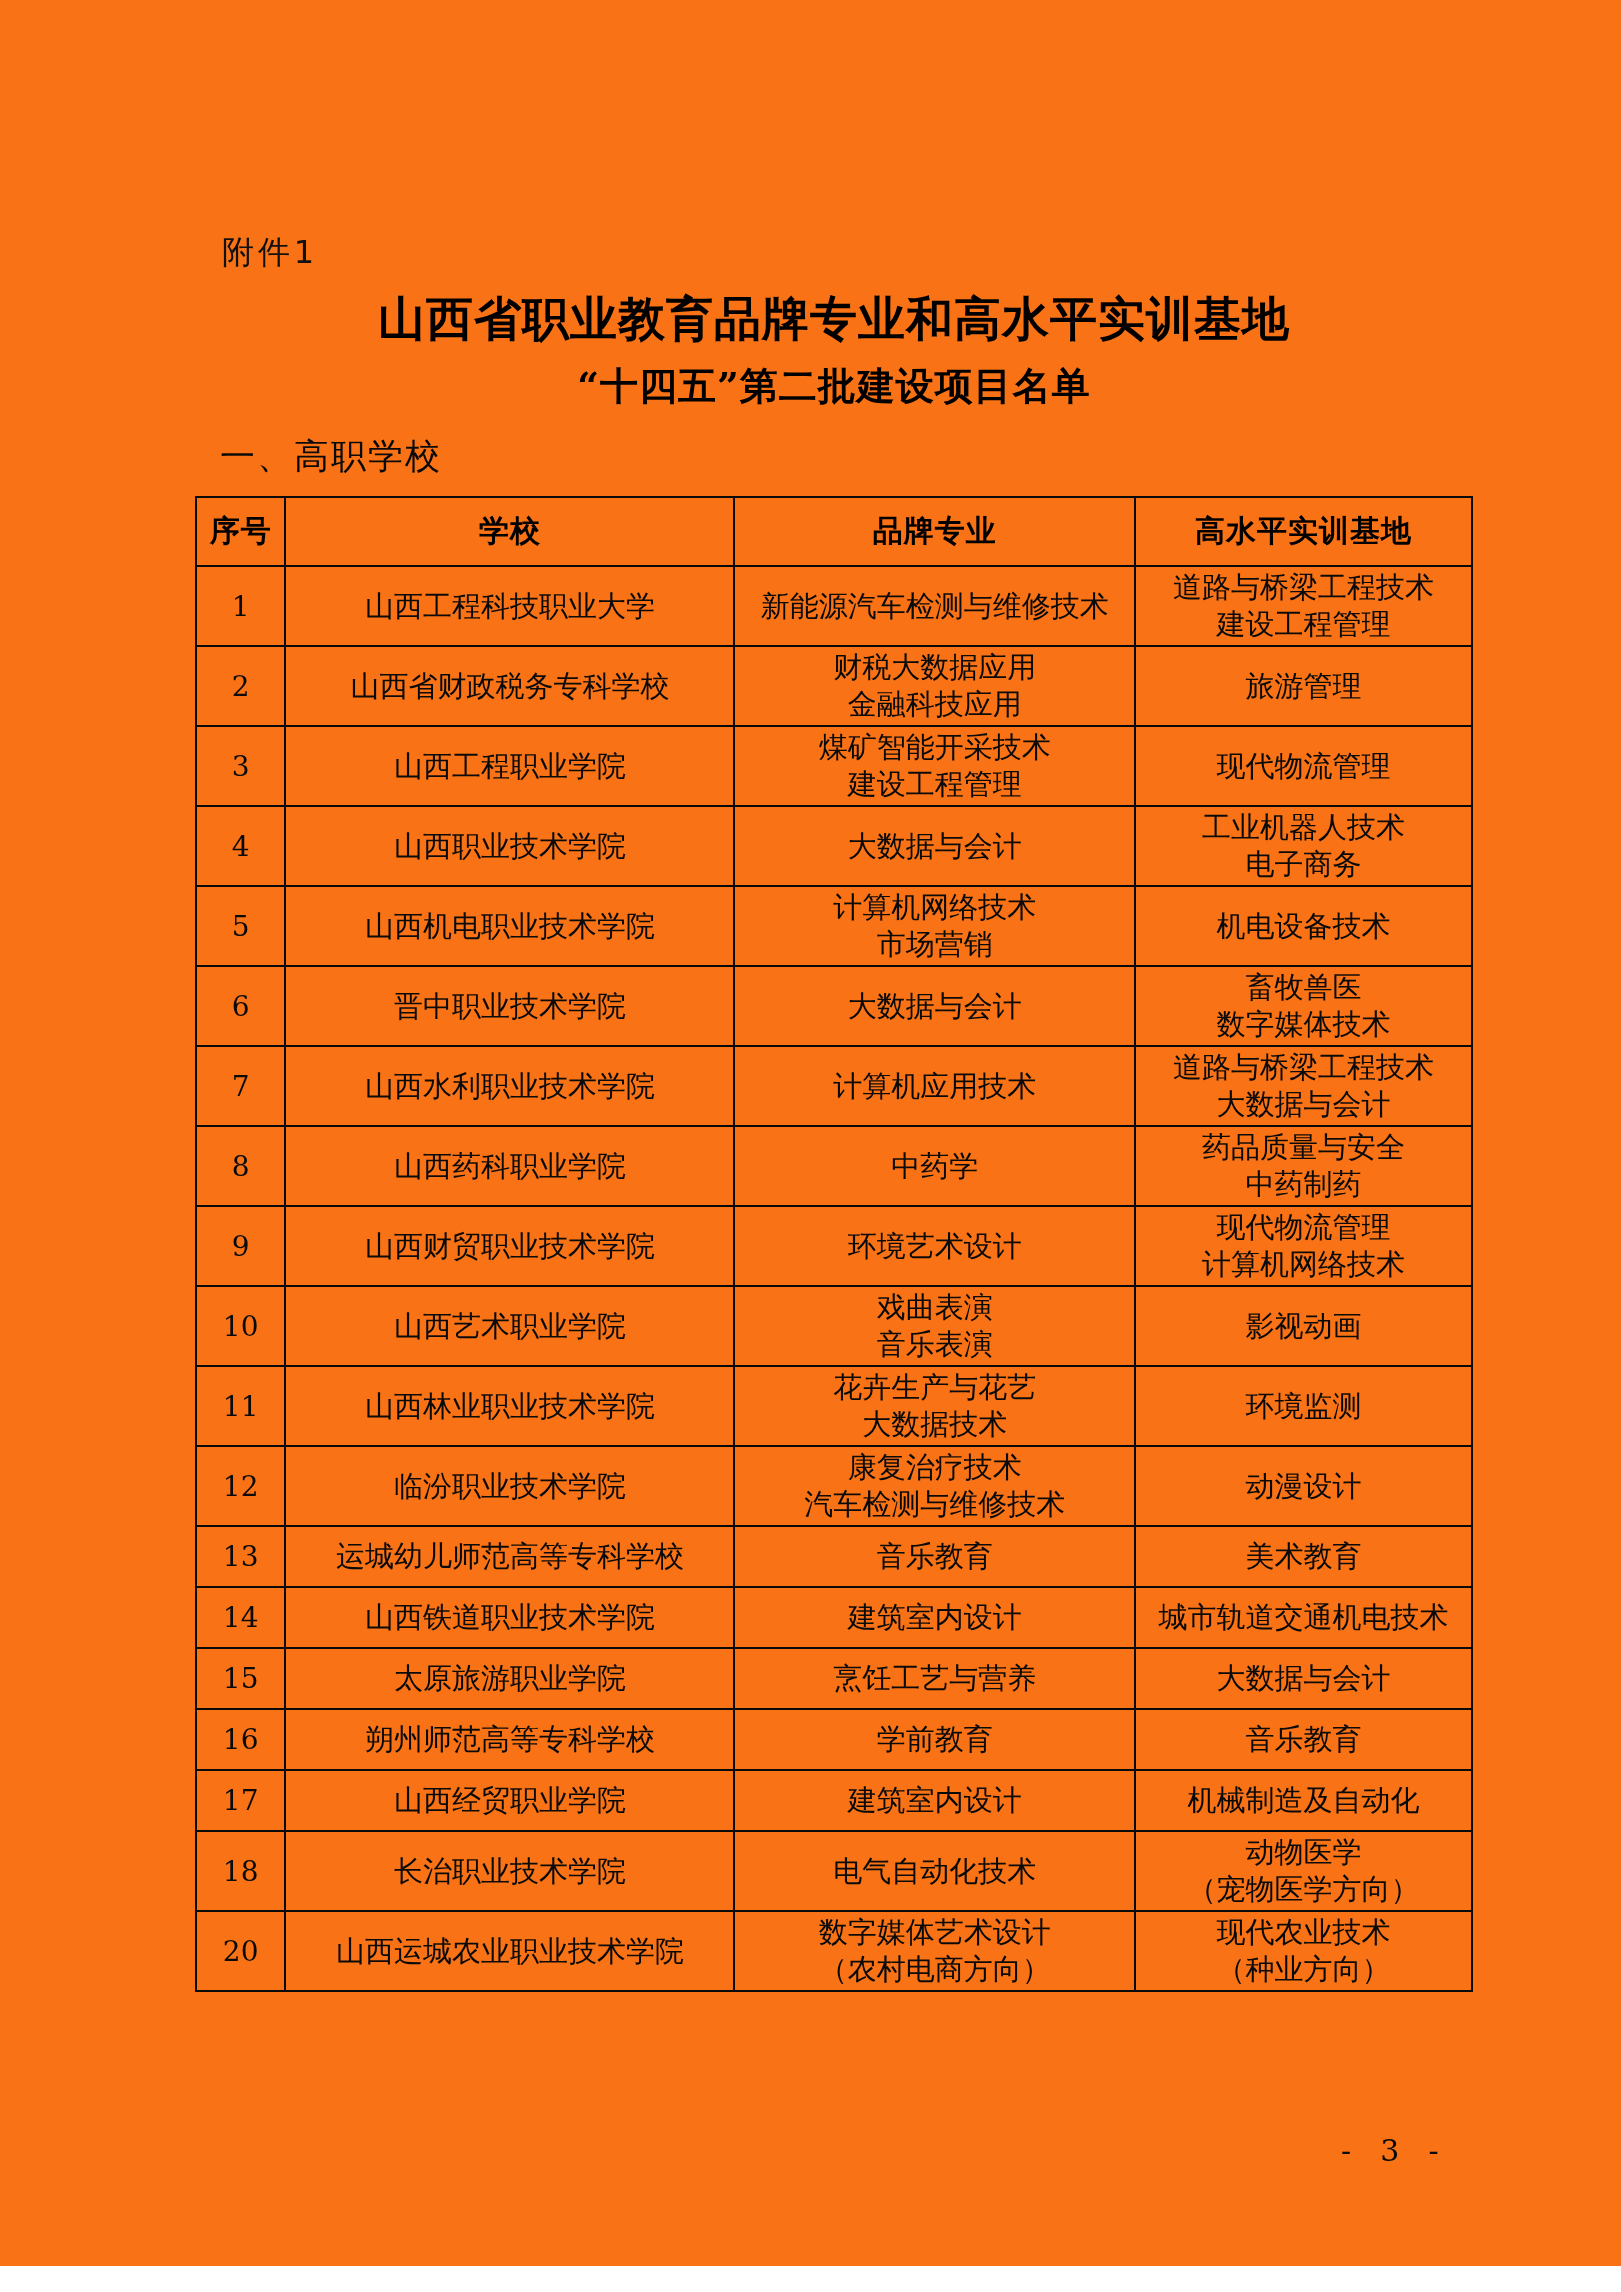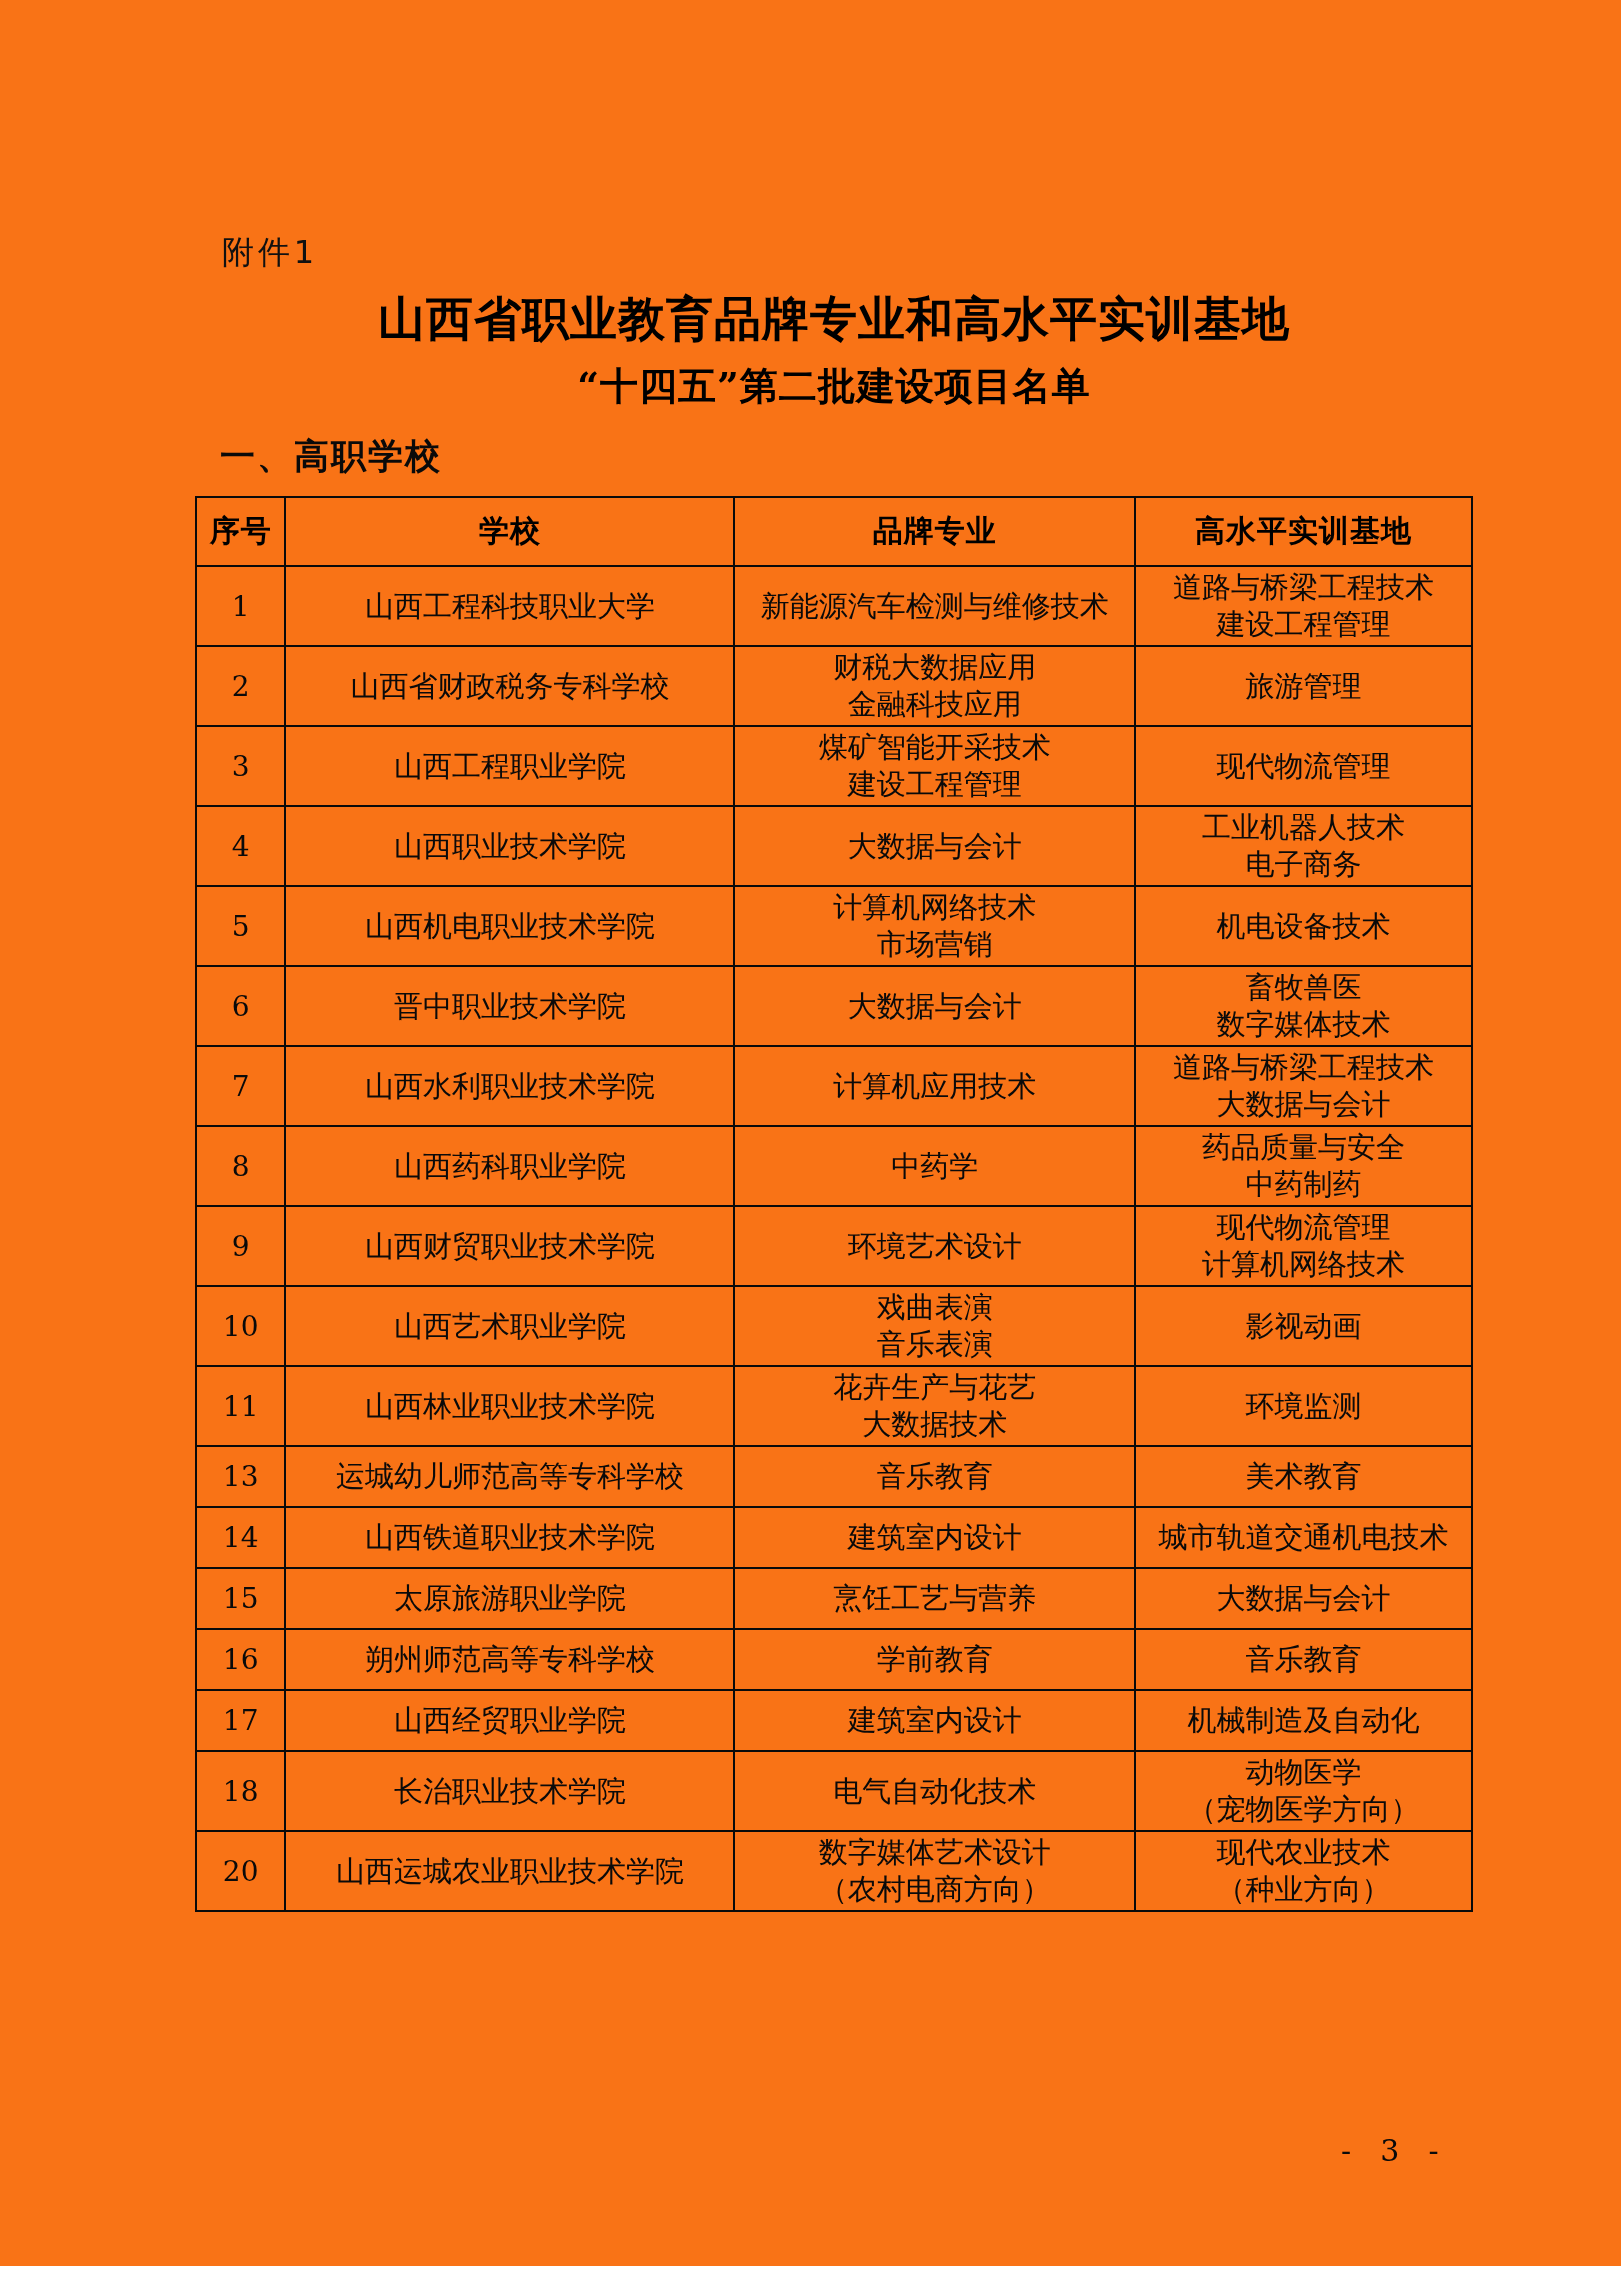--- a/index.html
+++ b/index.html
@@ -42,21 +42,21 @@
   .doc-title.line2 {
     top: 361px;
     font-size: 38px;
     letter-spacing: 1px;
   }
   .section-heading {
     position: absolute;
     left: 220px;
     top: 433px;
     font-family: "DejaVu Sans", "Liberation Sans", sans-serif;
-    font-weight: bold;
+    font-weight: normal;
     font-size: 35px;
     letter-spacing: 2px;
     color: #0a0a0a;
   }
   table.project-table {
     position: absolute;
     left: 195px;
     top: 496px;
     width: 1278px;
     border-collapse: collapse;
@@ -294,20 +294,35 @@
           <td class="cell-brand">
             <div>花卉生产与花艺</div>
             <div>大数据技术</div>
           </td>
           <td class="cell-base">
             <div>环境监测</div>
           </td>
         </tr>
         <tr>
           <td class="cell-index">
+            <div>12</div>
+          </td>
+          <td class="cell-school">
+            <div>临汾职业技术学院</div>
+          </td>
+          <td class="cell-brand">
+            <div>康复治疗技术</div>
+            <div>汽车检测与维修技术</div>
+          </td>
+          <td class="cell-base">
+            <div>动漫设计</div>
+          </td>
+        </tr>
+        <tr>
+          <td class="cell-index">
             <div>13</div>
           </td>
           <td class="cell-school">
             <div>运城幼儿师范高等专科学校</div>
           </td>
           <td class="cell-brand">
             <div>音乐教育</div>
           </td>
           <td class="cell-base">
             <div>美术教育</div>

